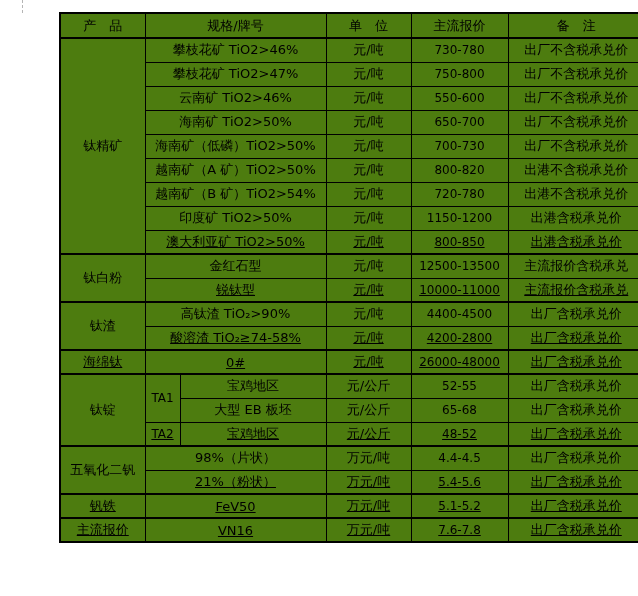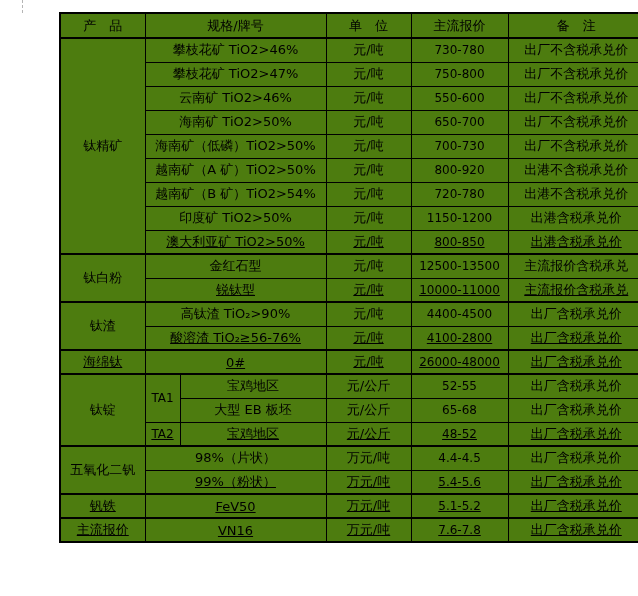--- a/index.html
+++ b/index.html
@@ -114,21 +114,21 @@
         </tr>
         <tr>
           <td class="spec" colspan="2">海南矿（低磷）TiO2&gt;50%</td>
           <td class="unit">元/吨</td>
           <td class="price">700-730</td>
           <td class="note">出厂不含税承兑价</td>
         </tr>
         <tr>
           <td class="spec" colspan="2">越南矿（A 矿）TiO2&gt;50%</td>
           <td class="unit">元/吨</td>
-          <td class="price">800-920</td>
+          <td class="price">800-820</td>
           <td class="note">出港不含税承兑价</td>
         </tr>
         <tr>
           <td class="spec" colspan="2">越南矿（B 矿）TiO2&gt;54%</td>
           <td class="unit">元/吨</td>
           <td class="price">720-780</td>
           <td class="note">出港不含税承兑价</td>
         </tr>
         <tr>
           <td class="spec" colspan="2">印度矿 TiO2&gt;50%</td>
@@ -156,23 +156,23 @@
           <td class="note">主流报价含税承兑</td>
         </tr>
         <tr>
           <td class="product" rowspan="2">钛渣</td>
           <td class="spec" colspan="2">高钛渣 TiO₂&gt;90%</td>
           <td class="unit">元/吨</td>
           <td class="price">4400-4500</td>
           <td class="note">出厂含税承兑价</td>
         </tr>
         <tr class="group-end">
-          <td class="spec" colspan="2">酸溶渣 TiO₂≥56-76%</td>
-          <td class="unit">元/吨</td>
-          <td class="price">4100-2800</td>
+          <td class="spec" colspan="2">酸溶渣 TiO₂≥74-58%</td>
+          <td class="unit">元/吨</td>
+          <td class="price">4200-2800</td>
           <td class="note">出厂含税承兑价</td>
         </tr>
         <tr class="group-end">
           <td class="product" rowspan="1">海绵钛</td>
           <td class="spec" colspan="2">0#</td>
           <td class="unit">元/吨</td>
           <td class="price">26000-48000</td>
           <td class="note">出厂含税承兑价</td>
         </tr>
         <tr>
@@ -197,21 +197,21 @@
           <td class="note">出厂含税承兑价</td>
         </tr>
         <tr>
           <td class="product" rowspan="2">五氧化二钒</td>
           <td class="spec" colspan="2">98%（片状）</td>
           <td class="unit">万元/吨</td>
           <td class="price">4.4-4.5</td>
           <td class="note">出厂含税承兑价</td>
         </tr>
         <tr class="group-end">
-          <td class="spec" colspan="2">99%（粉状）</td>
+          <td class="spec" colspan="2">21%（粉状）</td>
           <td class="unit">万元/吨</td>
           <td class="price">5.4-5.6</td>
           <td class="note">出厂含税承兑价</td>
         </tr>
         <tr class="group-end">
           <td class="product" rowspan="1">钒铁</td>
           <td class="spec" colspan="2">FeV50</td>
           <td class="unit">万元/吨</td>
           <td class="price">5.1-5.2</td>
           <td class="note">出厂含税承兑价</td>

